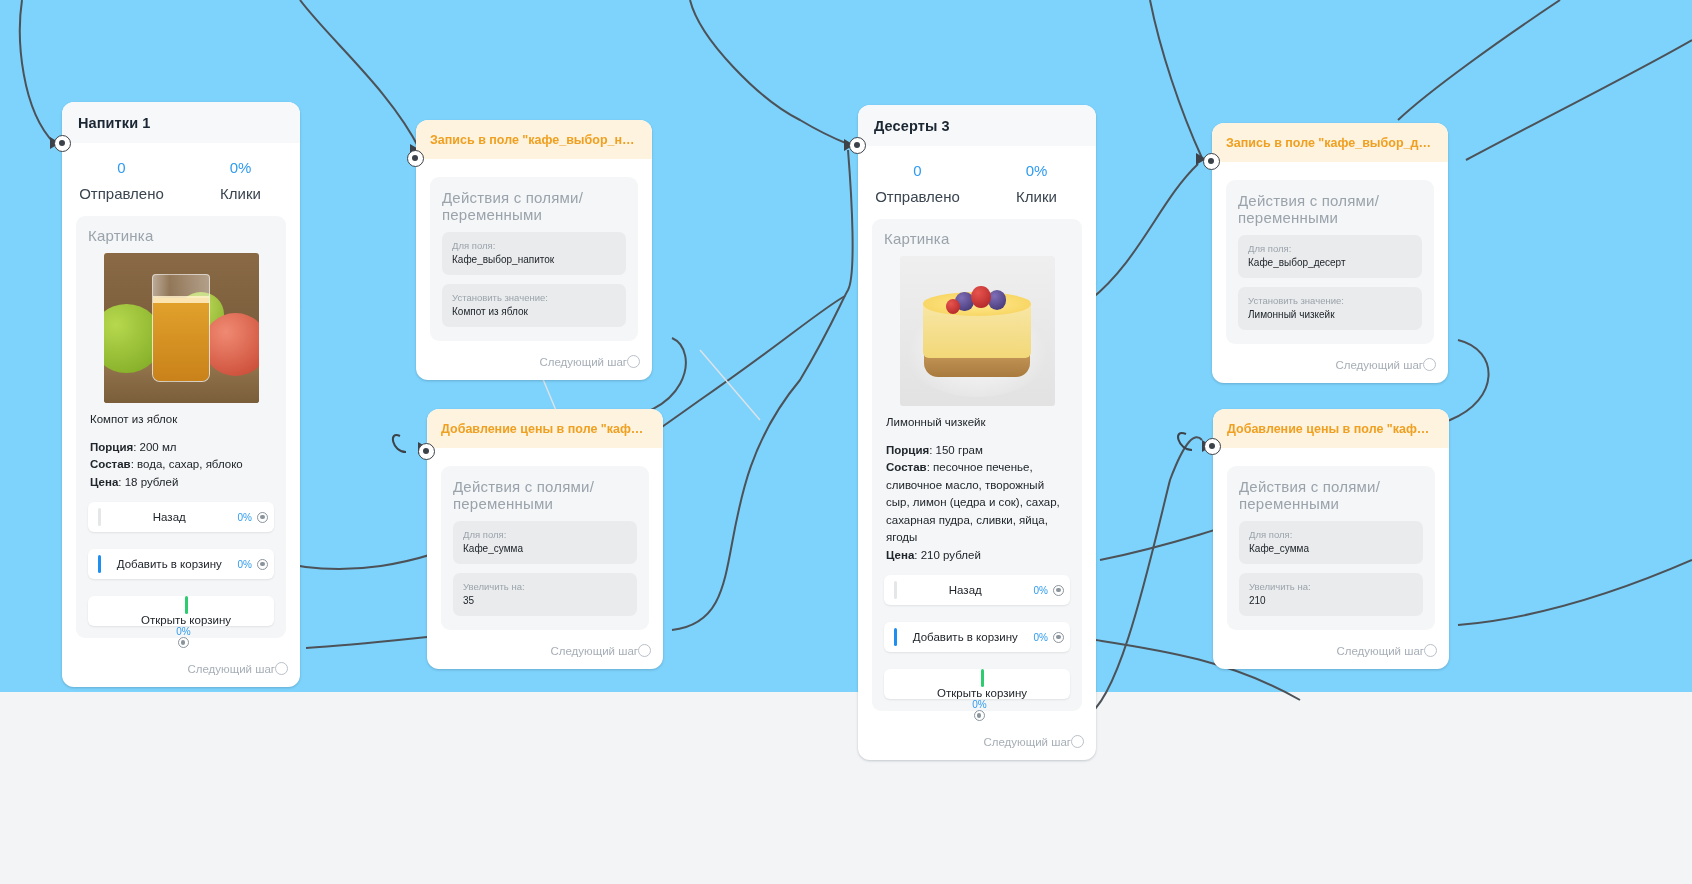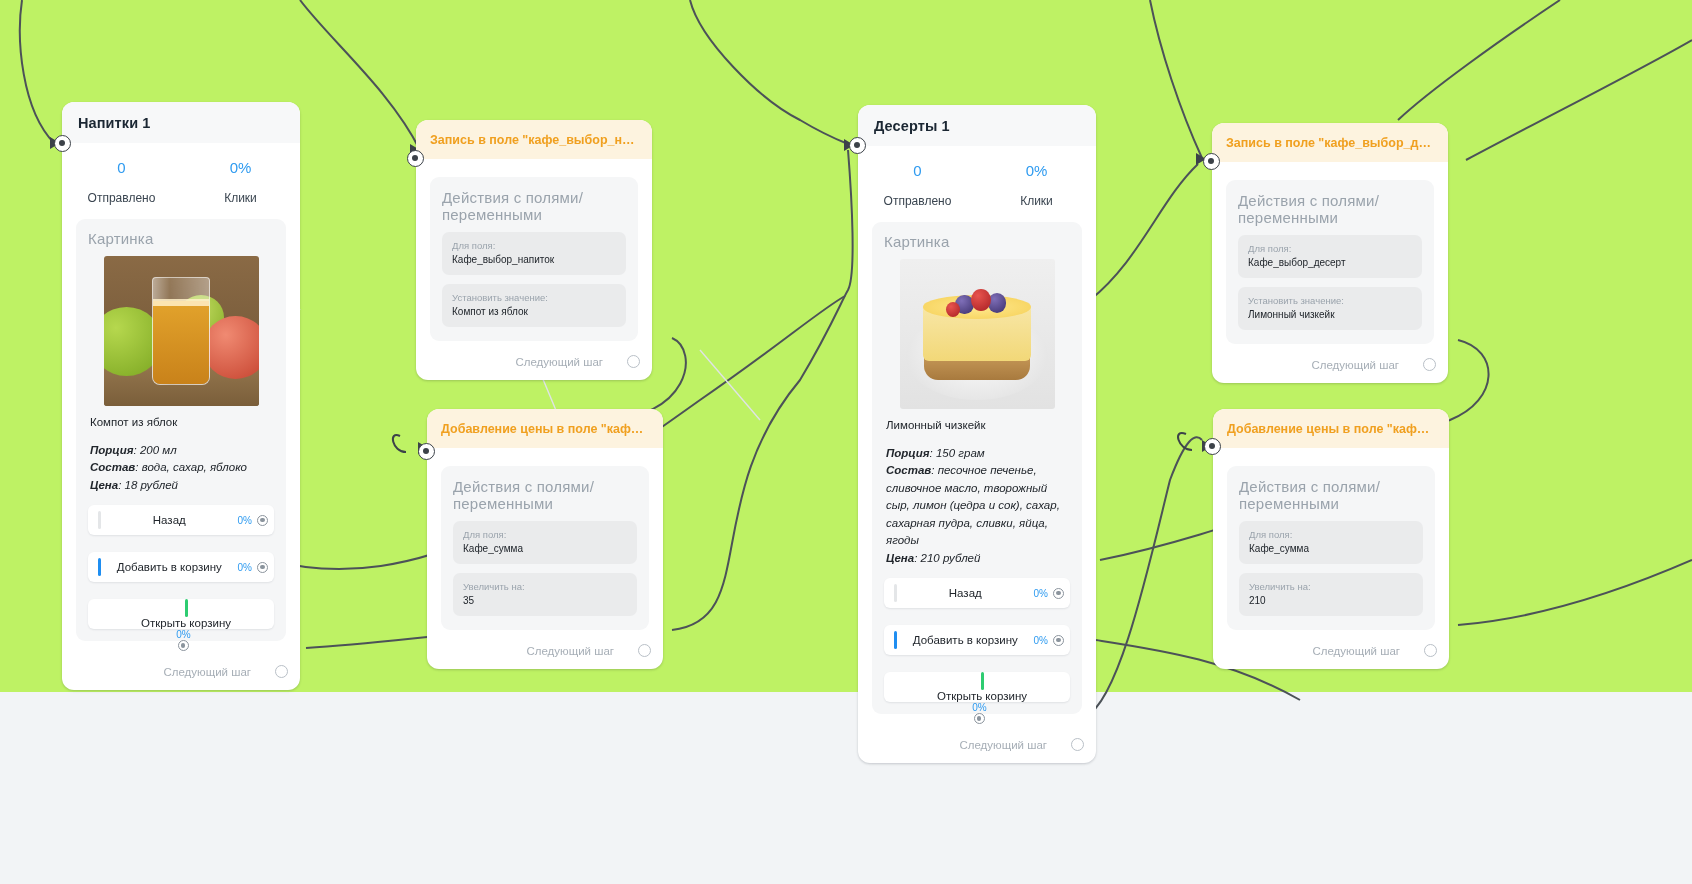--- a/index.html
+++ b/index.html
@@ -7,21 +7,21 @@
   html, body {
     margin: 0; padding: 0;
     width: 1692px; height: 884px;
     overflow: hidden;
     background: #f2f4f6;
     font-family: "Liberation Sans", sans-serif;
   }
   #canvas {
     position: relative;
     width: 1692px; height: 692px;
-    background: #bef264;
+    background: #7dd3fc;
   }
   #edges {
     position: absolute; left: 0; top: 0;
     width: 1692px; height: 884px;
     pointer-events: none;
     z-index: 1;
   }
   .node {
     position: absolute;
     background: #ffffff;
@@ -45,23 +45,23 @@
     display: flex;
     padding: 16px 0 8px 0;
   }
   .stat { flex: 1; text-align: center; }
   .stat-val {
     font-size: 15px;
     color: #2f9bf0;
     line-height: 1.25;
   }
   .stat-lbl {
-    font-size: 12px;
+    font-size: 15px;
     color: #3a4550;
-    margin-top: 13px;
+    margin-top: 7px;
   }
   .block {
     margin: 6px 14px 14px 14px;
     background: #f5f6f7;
     border-radius: 9px;
     padding: 11px 12px 12px 12px;
   }
   .block-title {
     font-size: 15px;
     color: #9aa3ac;
@@ -78,21 +78,20 @@
   .caption {
     font-size: 11.5px;
     color: #21262c;
     margin: 2px 2px 14px 2px;
   }
   .desc {
     font-size: 11.5px;
     color: #21262c;
     line-height: 1.52;
     margin: 0 2px 11px 2px;
-    font-style: italic;
   }
   .desc b { font-weight: bold; }
 
   .btn {
     position: relative;
     display: flex;
     align-items: center;
     background: #ffffff;
     border-radius: 6px;
     height: 30px;
@@ -132,21 +131,21 @@
     left: 2.2px; top: 2.2px;
     width: 4.6px; height: 4.6px;
     border-radius: 50%;
     background: #8b949d;
   }
   .node-foot {
     display: flex;
     align-items: center;
     justify-content: flex-end;
     padding: 10px 12px 12px 12px;
-    gap: 24px;
+    gap: 0;
     margin-left: 48px;
   }
   .foot-lbl {
     font-size: 11.5px;
     color: #a6aeb6;
   }
   .foot-port {
     width: 13px; height: 13px;
     border-radius: 50%;
     border: 1.6px solid #b9c0c7;
@@ -426,21 +425,21 @@
       </div>
     </div>
     <div class="node-foot">
       <span class="foot-lbl">Следующий шаг</span>
       <span class="foot-port"></span>
     </div>
   </div>
   <div class="in-port" style="left:418px; top:443px;"></div>
 
   <div class="node msg-node" style="left:858px; top:105px;">
-    <div class="msg-head">Десерты 1</div>
+    <div class="msg-head">Десерты 3</div>
     <div class="stats">
       <div class="stat">
         <div class="stat-val">0</div>
         <div class="stat-lbl">Отправлено</div>
       </div>
       <div class="stat">
         <div class="stat-val">0%</div>
         <div class="stat-lbl">Клики</div>
       </div>
     </div>

